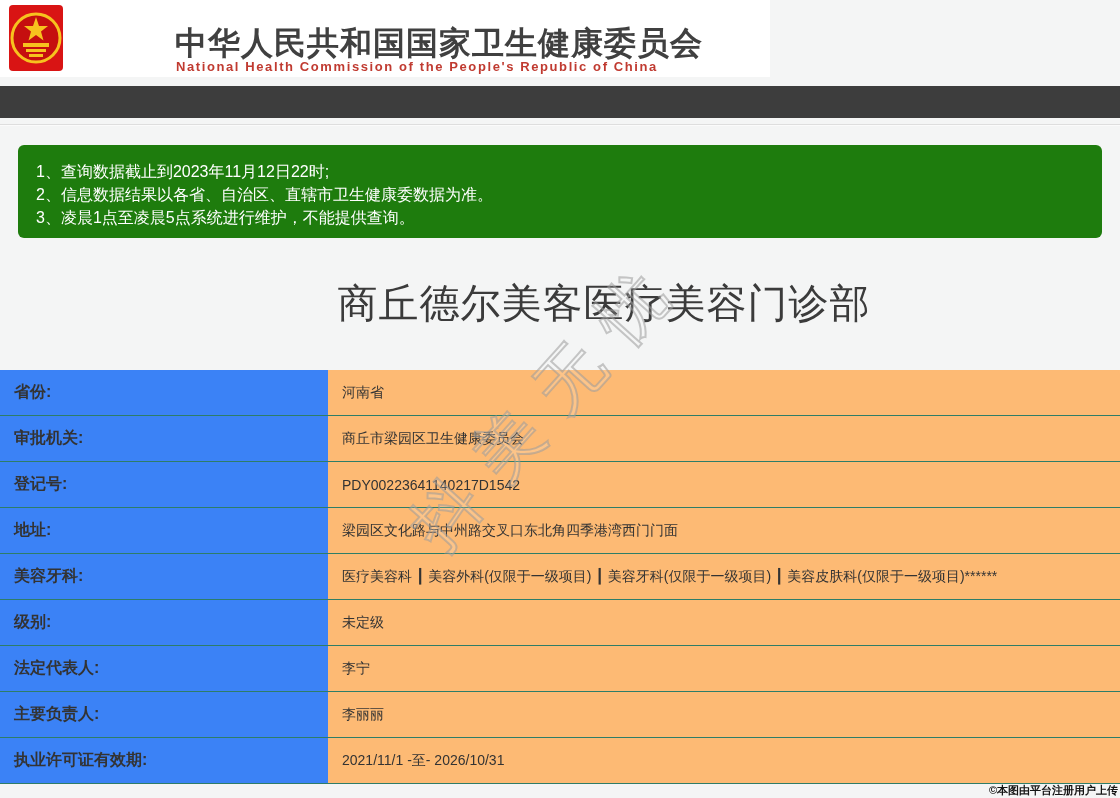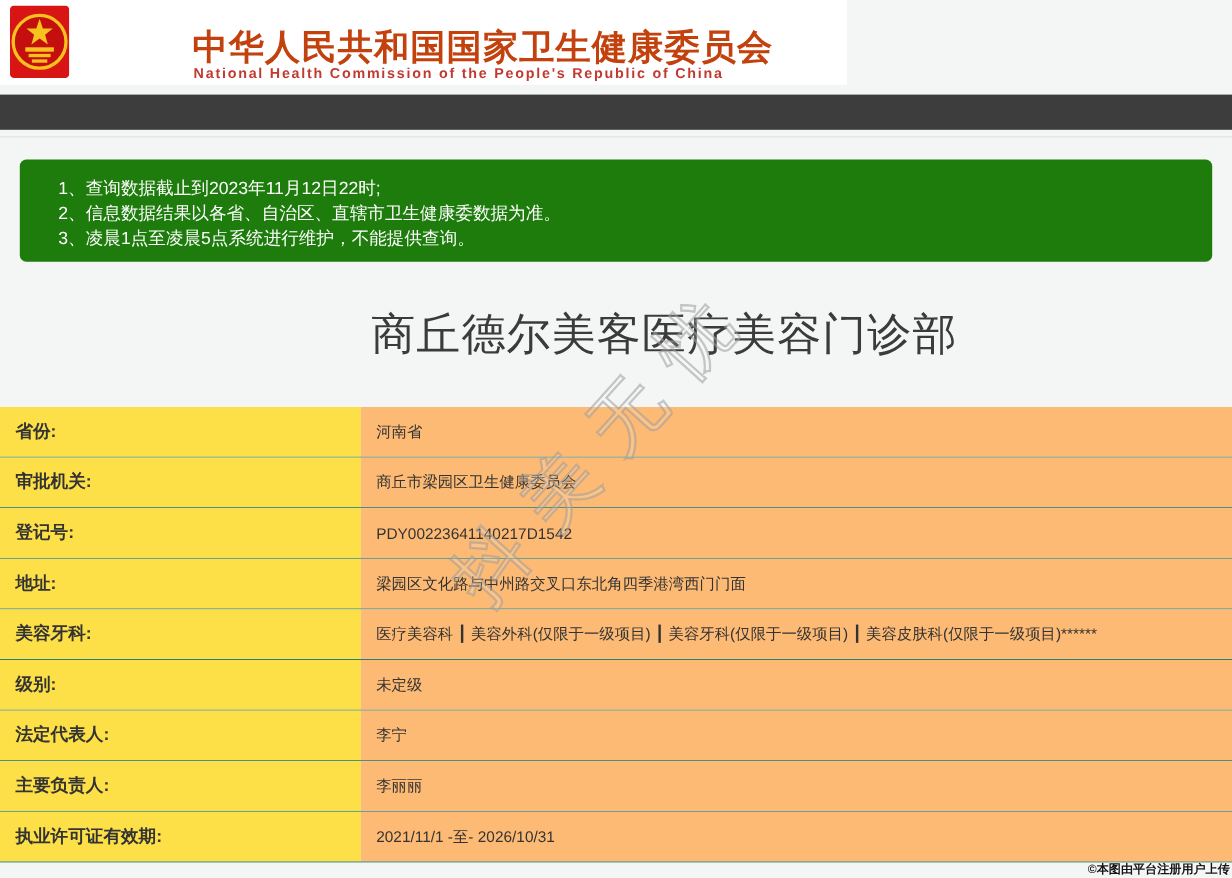--- a/index.html
+++ b/index.html
@@ -3,39 +3,39 @@
 <meta charset="utf-8">
 <style>
   html,body{margin:0;padding:0;}
   body{font-family:"Liberation Sans","DejaVu Sans",sans-serif;}
   .page{position:relative;width:1120px;height:798px;background:#f4f5f5;overflow:hidden;}
 
   
   .header-white{position:absolute;left:0;top:0;width:770px;height:77px;background:#ffffff;}
   .emblem{position:absolute;left:9px;top:5px;width:54px;height:66px;}
   .header-titles{position:absolute;left:175px;top:0;width:580px;height:77px;}
-  .header-cn{position:absolute;left:0;top:22px;font-size:32px;font-weight:700;color:#c2410c;letter-spacing:1px;white-space:nowrap;}
+  .header-cn{position:absolute;left:0;top:22px;font-size:32px;font-weight:700;color:#404040;letter-spacing:1px;white-space:nowrap;}
   .header-en{position:absolute;left:1px;top:59px;font-size:13px;font-weight:700;color:#c03a30;letter-spacing:1.6px;white-space:nowrap;}
 
   
   .nav-bar{position:absolute;left:0;top:86px;width:1120px;height:32px;background:#3d3d3d;}
   .thin-rule{position:absolute;left:0;top:124px;width:1120px;height:1px;background:#dedede;border-bottom:1px solid #fbfbfb;}
 
   
-  .notice{position:absolute;left:18px;top:145px;width:1084px;height:93px;background:#1e7c0d;border-radius:6px;box-sizing:border-box;padding:15px 0 0 35px;}
+  .notice{position:absolute;left:18px;top:145px;width:1084px;height:93px;background:#1e7c0d;border-radius:6px;box-sizing:border-box;padding:15px 0 0 18px;}
   .notice-line{color:#ffffff;font-size:16px;line-height:23px;white-space:nowrap;}
 
   
   .doc-title-wrap{position:absolute;left:0;top:276px;width:1120px;box-sizing:border-box;padding-left:88px;text-align:center;}
   .doc-title{font-size:40px;font-weight:400;color:#3b3b3b;letter-spacing:1px;white-space:nowrap;}
 
   
   .info-table{position:absolute;left:0;top:370px;width:1120px;}
   .t-row{display:flex;height:46px;box-sizing:border-box;border-bottom:1px solid #2e7d68;}
-  .t-label{width:328px;box-sizing:border-box;background:#fde047;display:flex;align-items:center;padding-left:14px;font-size:16px;font-weight:700;color:#333333;white-space:nowrap;}
+  .t-label{width:328px;box-sizing:border-box;background:#3b82f6;display:flex;align-items:center;padding-left:14px;font-size:16px;font-weight:700;color:#333333;white-space:nowrap;}
   .t-value{flex:1;background:#fdba74;display:flex;align-items:center;padding-left:14px;font-size:14px;color:#333333;white-space:nowrap;overflow:hidden;}
 
   
   .watermark{position:absolute;left:318px;top:347px;width:460px;height:110px;display:flex;align-items:center;justify-content:center;transform:rotate(-48deg);pointer-events:none;z-index:30;font-size:66px;letter-spacing:26px;color:rgba(255,255,255,0.15);-webkit-text-stroke:2px rgba(155,155,155,0.55);text-stroke:2px rgba(155,155,155,0.55);white-space:nowrap;}
 
   
   .footer-credit{position:absolute;right:2px;bottom:0;font-size:11px;font-weight:700;color:#141414;white-space:nowrap;text-shadow:0 0 2px rgba(255,255,255,0.9);text-align:center;}
 </style>
 </head>
 <body>

